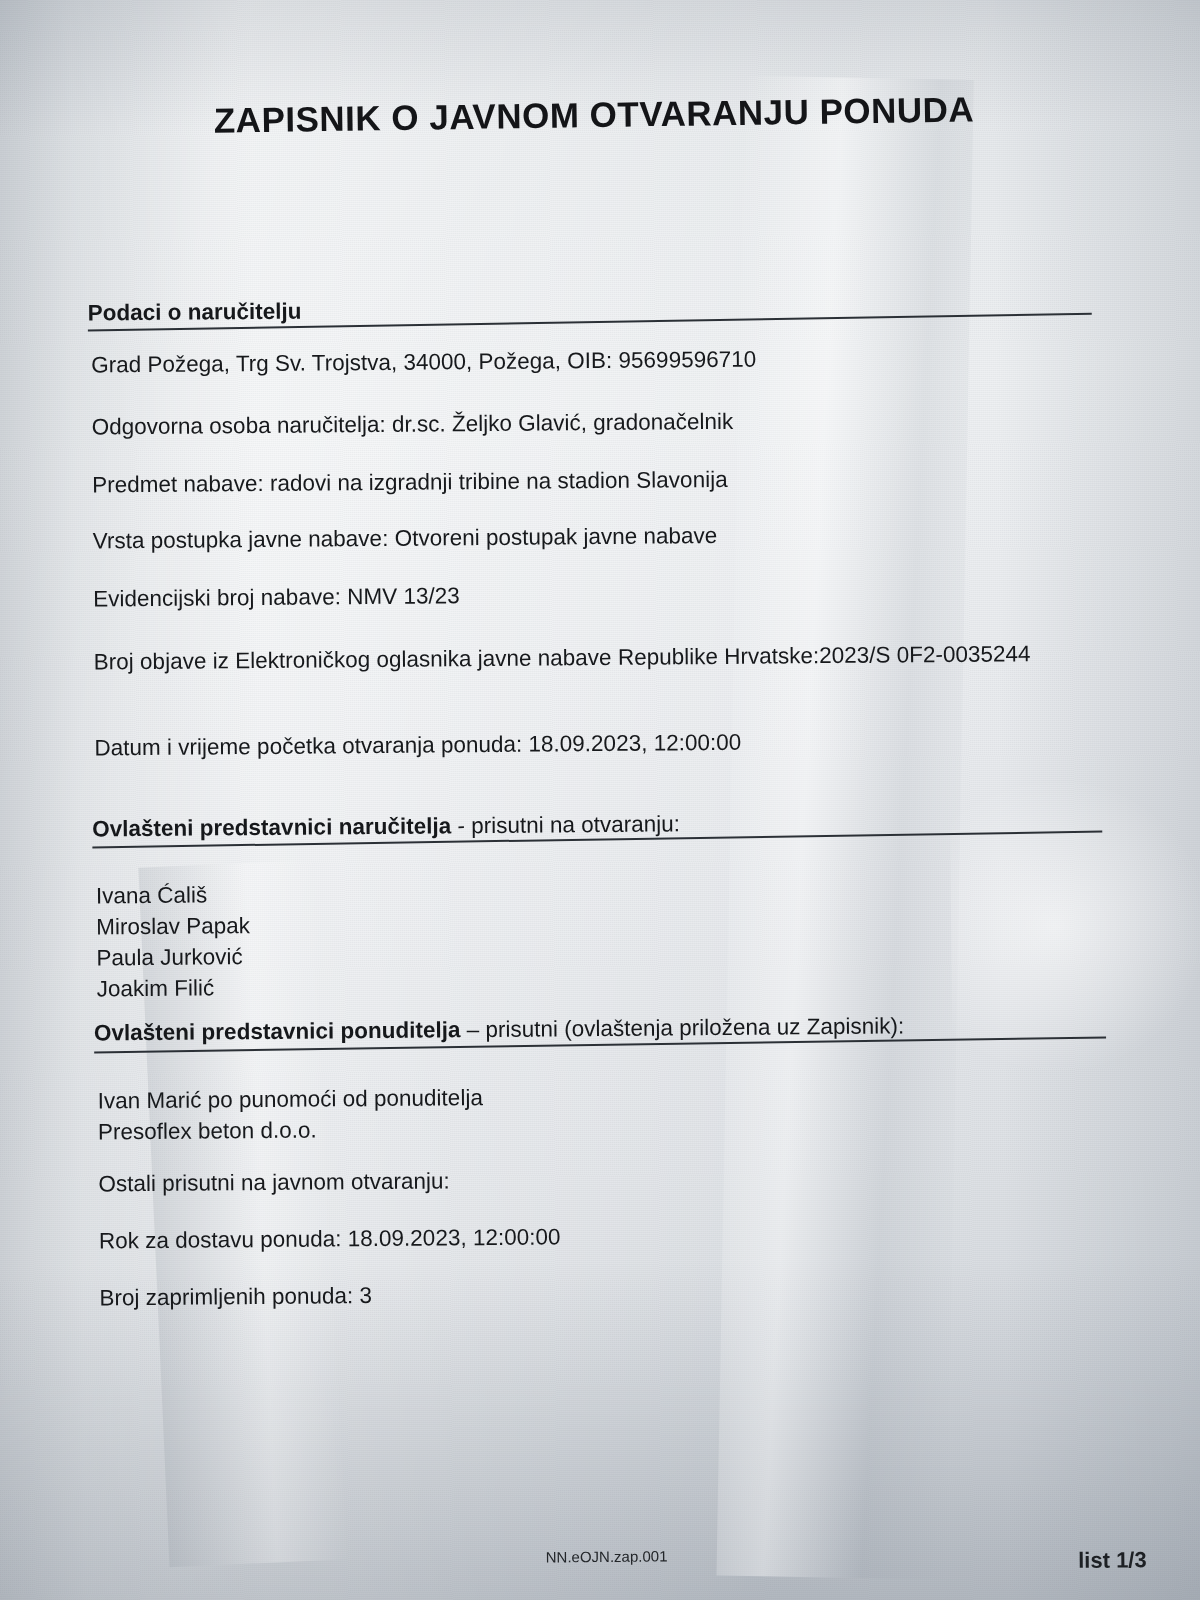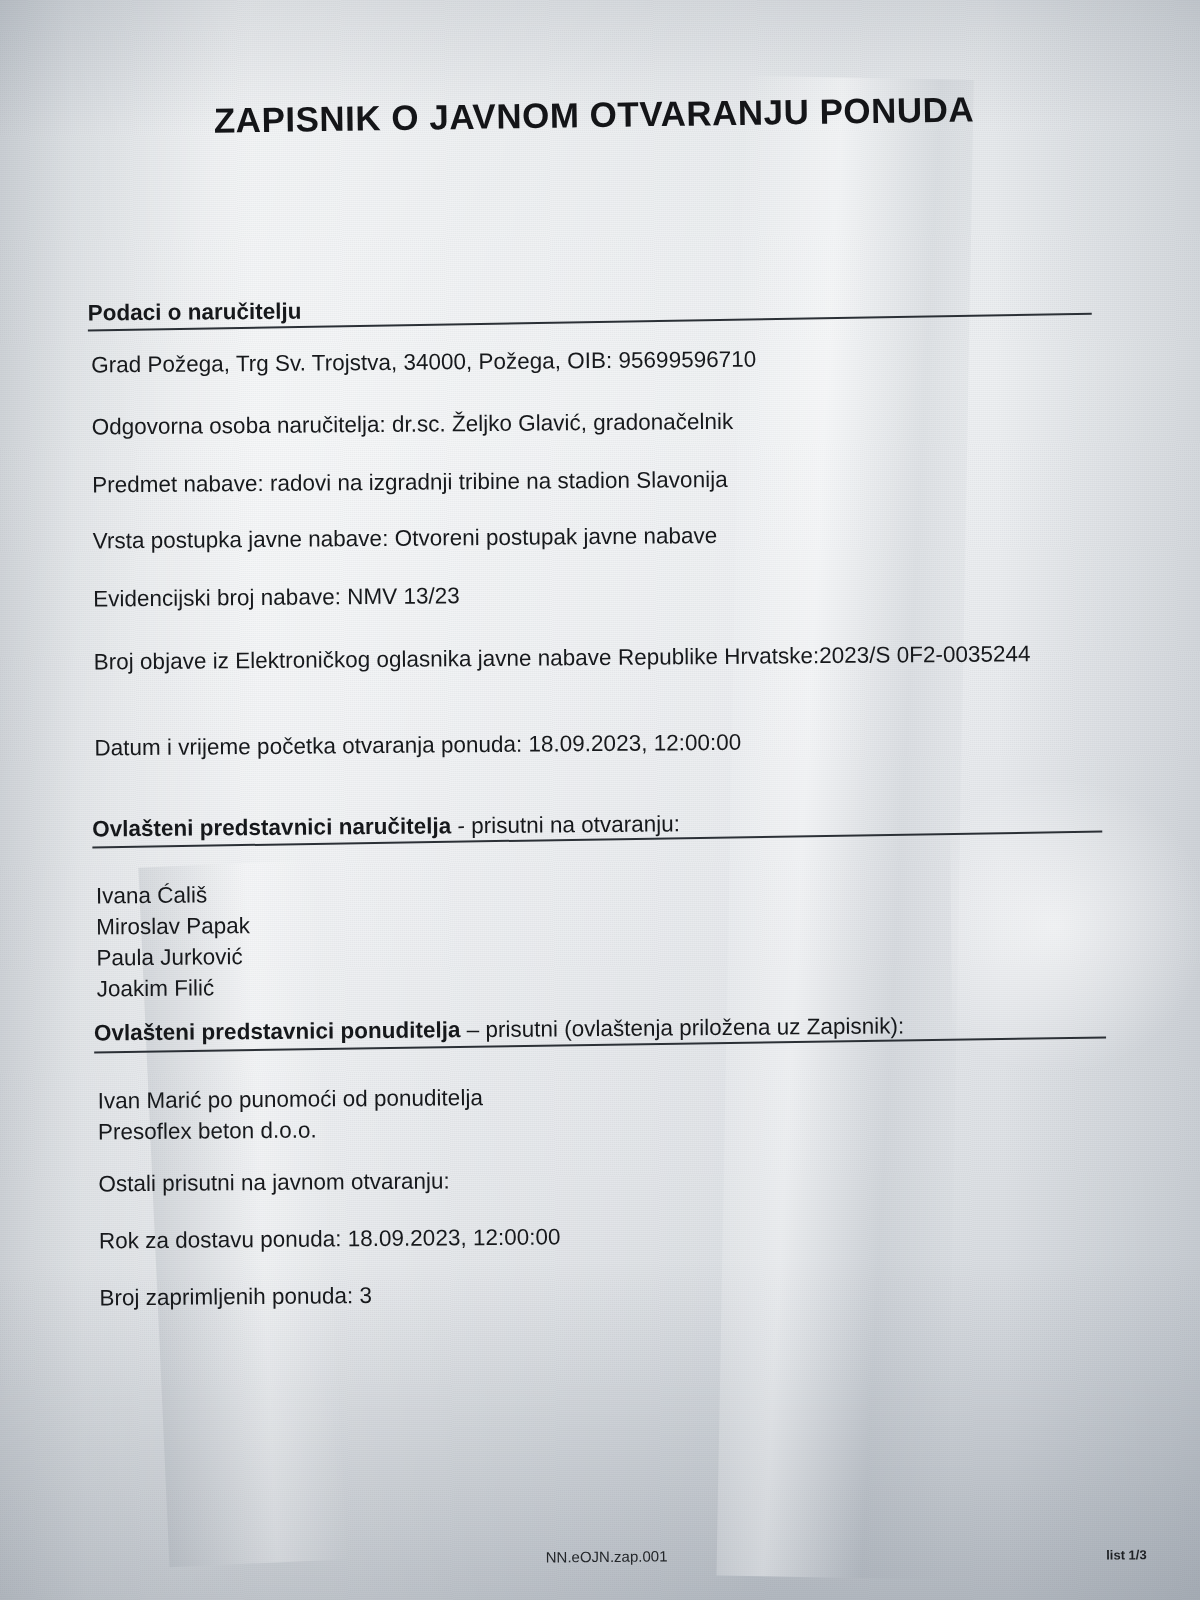--- a/index.html
+++ b/index.html
@@ -148,21 +148,21 @@
     position: absolute;
     left: 0; top: 1548px;
     width: 1200px;
     text-align: center;
     font-size: 15px;
     color: #23262a;
   }
   .page-mark {
     position: absolute;
     right: 60px; top: 1552px;
-    font-size: 13px;
+    font-size: 22px;
     font-weight: bold;
     color: #1d2024;
   }
 </style>
 </head>
 <body>
 
 <div id="page">
 
   <div class="paper">

